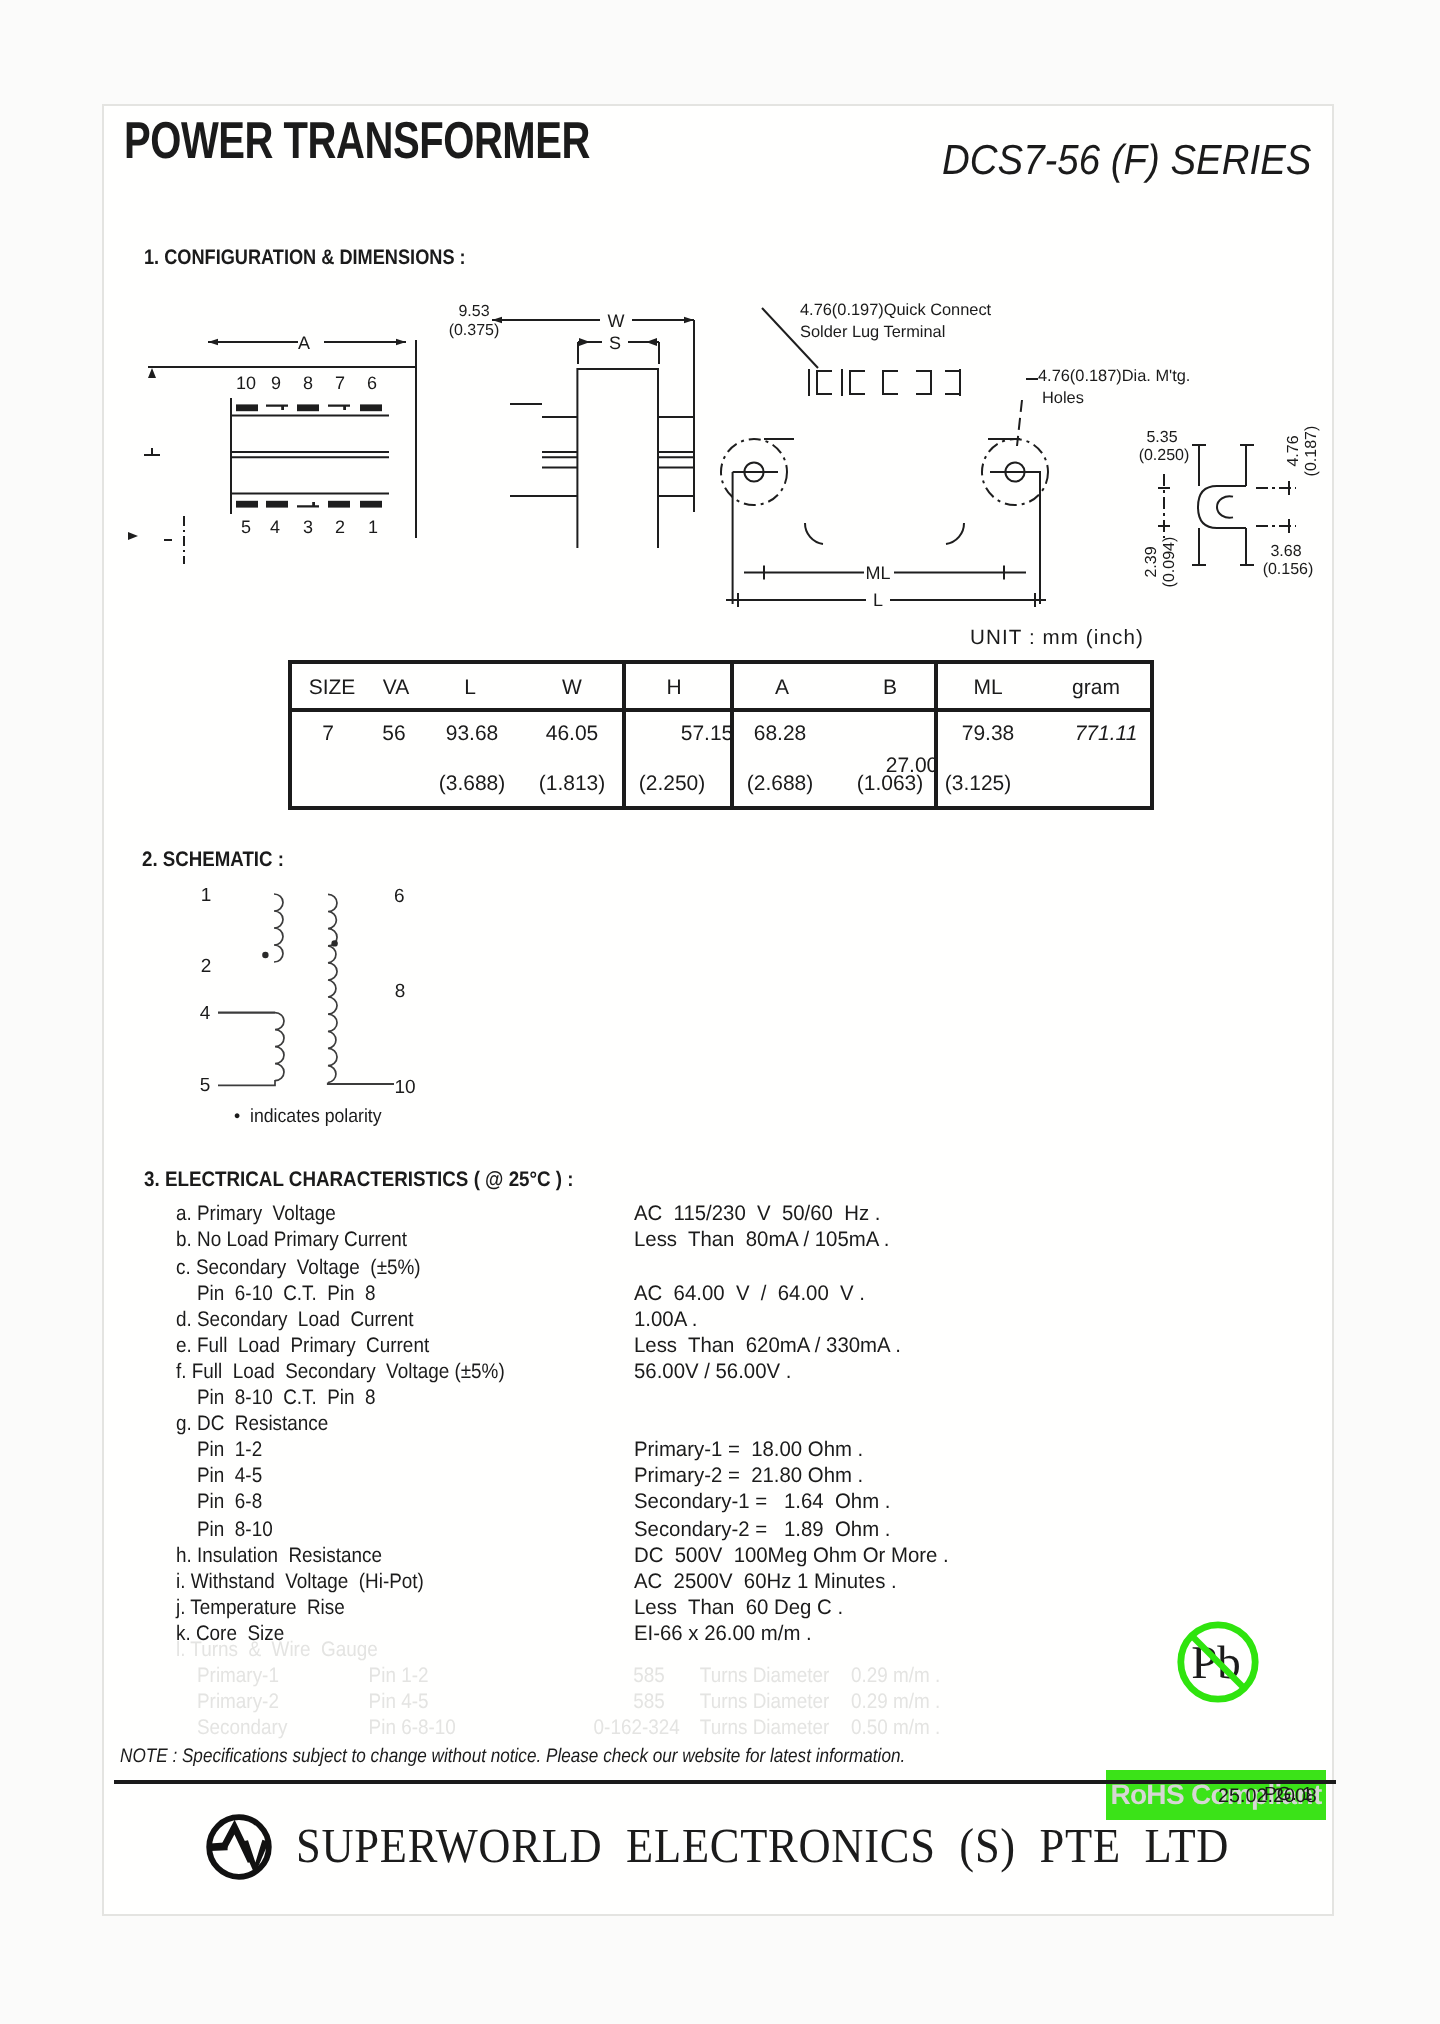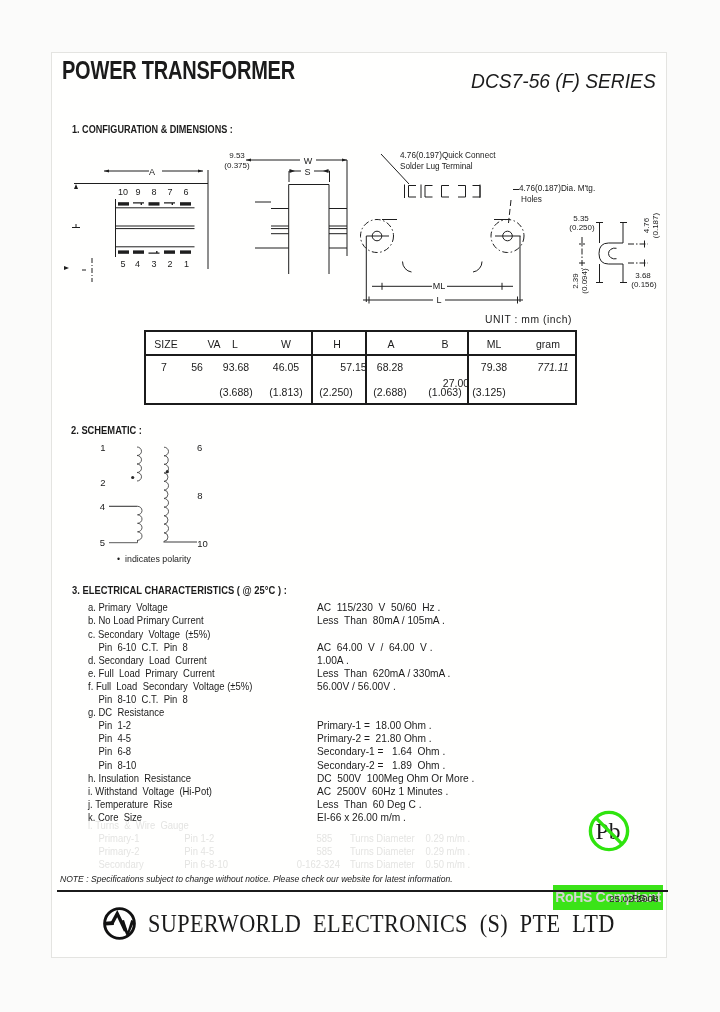--- a/index.html
+++ b/index.html
@@ -197,21 +197,21 @@
 <div class="t" style="left:144px;top:354px;width:433px;height:1.6px;background:#1b1b1b;"></div>
 
 <div class="t" style="left:311px;top:330px;width:1.6px;height:75px;background:#1b1b1b;"></div>
 
 <div class="t" style="left:365px;top:330px;width:1.6px;height:75px;background:#1b1b1b;"></div>
 
 <div class="t" style="left:467px;top:330px;width:1.6px;height:75px;background:#1b1b1b;"></div>
 
 <div class="t" style="left:0;top:337.5px;font-size:10.5px;width:720px;">
   <span style="position:absolute;left:166px;transform:translateX(-50%);text-align:right;">SIZE</span>
-  <span style="position:absolute;left:198px;transform:translateX(-50%);margin-left:16px;">VA</span>
+  <span style="position:absolute;left:198px;transform:translateX(-50%);">VA</span>
   <span style="position:absolute;left:235px;transform:translateX(-50%);">L</span>
   <span style="position:absolute;left:286px;transform:translateX(-50%);">W</span>
   <span style="position:absolute;left:337px;transform:translateX(-50%);">H</span>
   <span style="position:absolute;left:391px;transform:translateX(-50%);">A</span>
   <span style="position:absolute;left:445px;transform:translateX(-50%);">B</span>
   <span style="position:absolute;left:494px;transform:translateX(-50%);">ML</span>
   <span style="position:absolute;left:548px;transform:translateX(-50%);">gram</span>
 </div>
 
 <div class="t" style="left:0;top:361px;font-size:10.5px;width:720px;">

